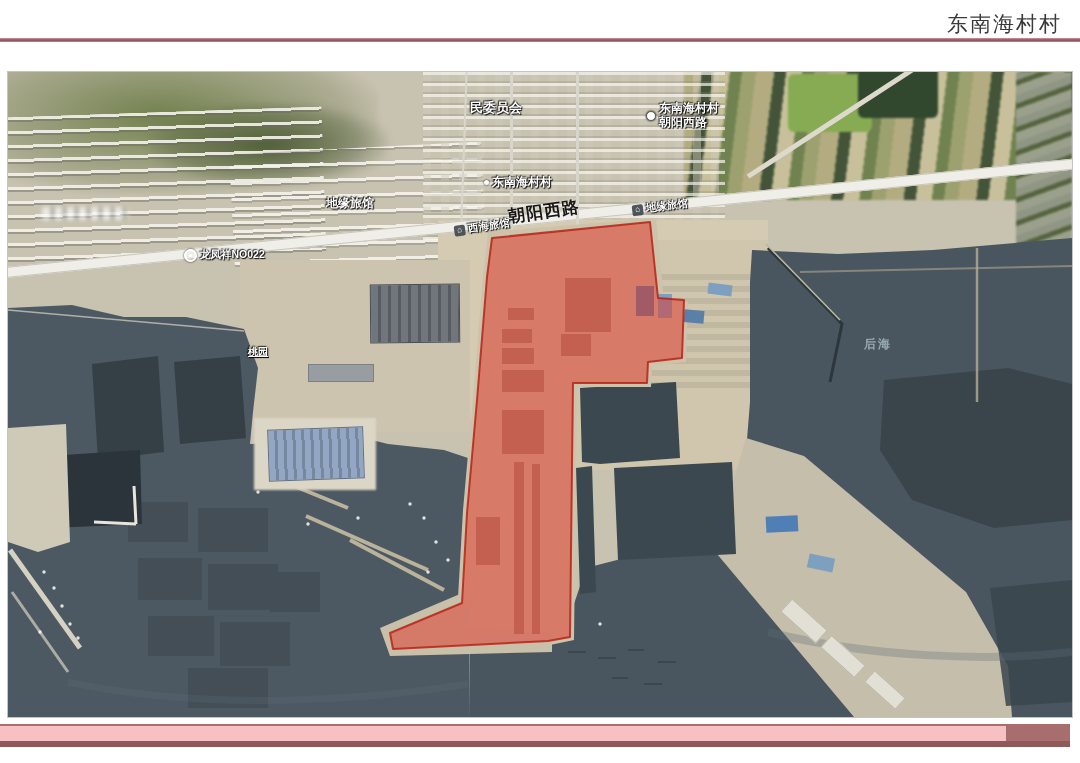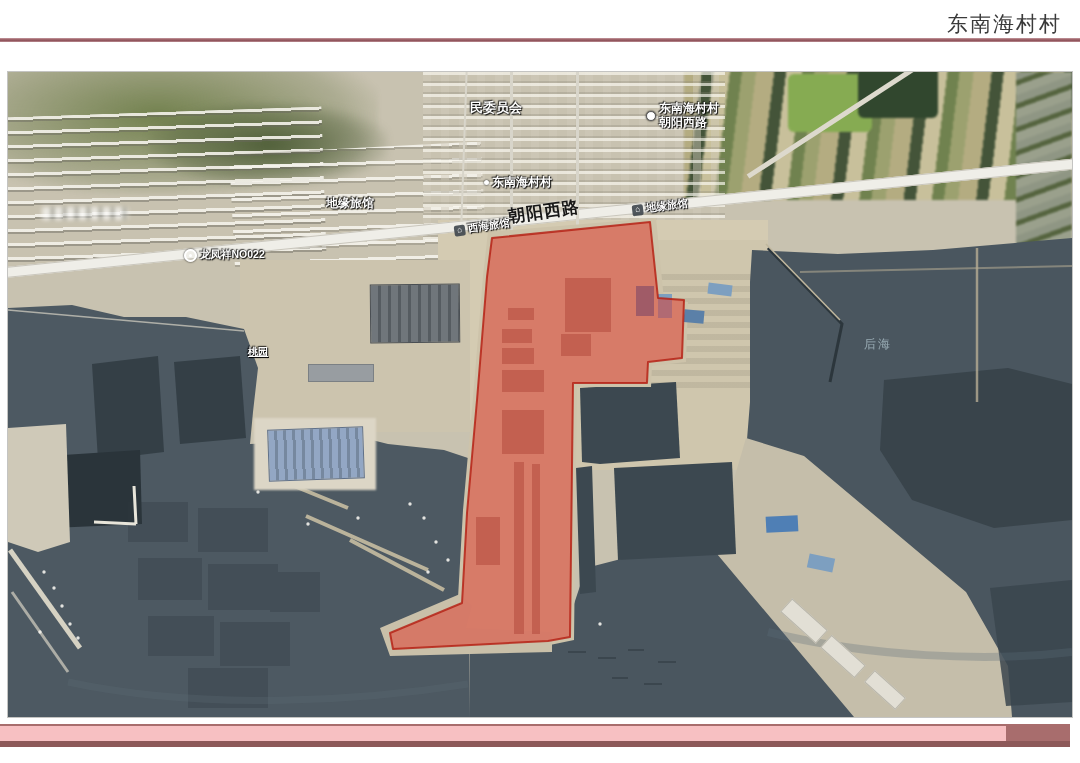--- a/index.html
+++ b/index.html
@@ -55,21 +55,21 @@
   .lbl-flex{display:flex;align-items:center;gap:3px;}
   .marker-circle{width:8px;height:8px;border-radius:50%;background:#fff;border:1.5px solid #5a5a5a;box-shadow:0 0 2px #000;}
   .marker-dot{width:5px;height:5px;border-radius:50%;background:#fff;box-shadow:0 0 2px #000;}
   .marker-ring{width:9px;height:9px;border-radius:50%;border:2px solid #fff;box-shadow:0 0 2px #000;
        display:flex;align-items:center;justify-content:center;}
   .marker-ring i{width:3px;height:3px;border-radius:50%;background:#fff;}
   .hotel-icon{display:inline-flex;align-items:center;justify-content:center;width:11px;height:11px;
        background:rgba(62,70,77,.9);border-radius:2px;color:#fff;font-size:8px;font-style:normal;
        text-shadow:none;line-height:1;}
   .lbl-tilt{transform:rotate(-8deg);}
-  .lbl-sea{position:absolute;font-size:12px;font-weight:normal;color:#d4ecf4;letter-spacing:2px;
+  .lbl-sea{position:absolute;font-size:12px;font-weight:bold;color:#d4ecf4;letter-spacing:2px;
        opacity:.55;filter:blur(.6px);}
   .lbl-smudge{position:absolute;width:86px;height:13px;border-radius:2px;opacity:.8;filter:blur(2px);
        background:repeating-linear-gradient(90deg,rgba(255,255,255,.8) 0 9px,rgba(88,93,88,.55) 9px 12px);}
 
   
   .footer-bar{position:absolute;left:0;top:724px;width:1070px;height:23px;background:#a86d6d;}
   .footer-pink{position:absolute;left:0;top:2px;width:1006px;height:15px;background:#f7c0c2;}
   .footer-dark{position:absolute;left:0;top:17px;width:1070px;height:6px;background:#8d5959;}
 
   svg{position:absolute;left:0;top:0;}

